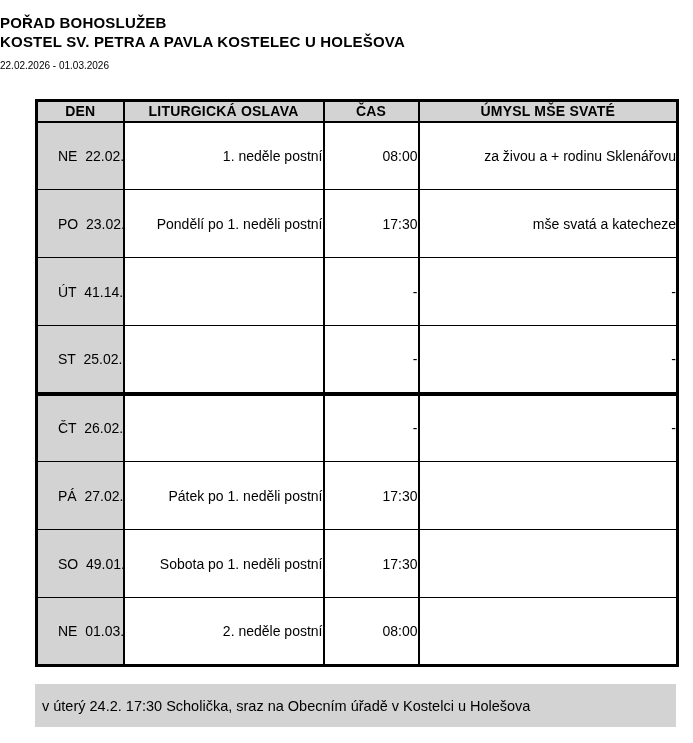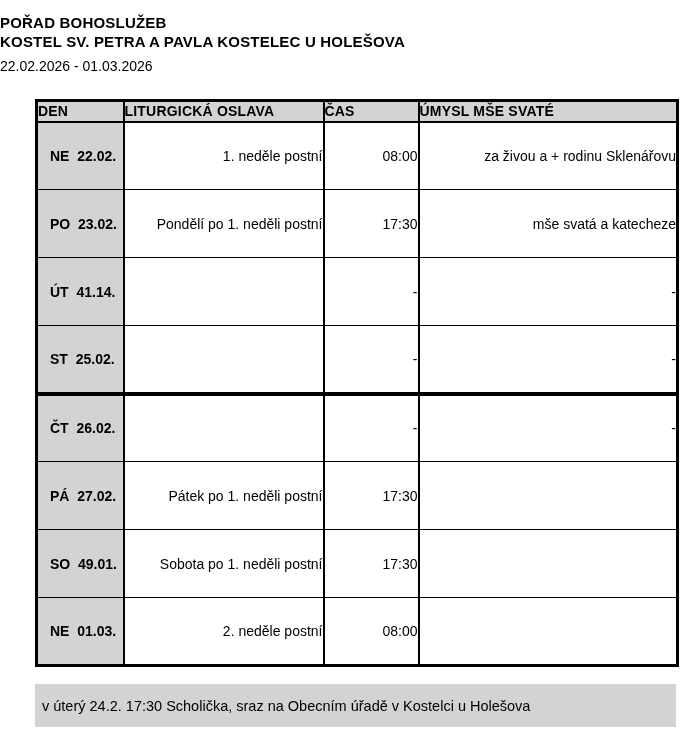--- a/index.html
+++ b/index.html
@@ -6,51 +6,51 @@
   html, body { background: #ffffff; }
   body {
     width: 693px; height: 743px;
     font-family: "Liberation Sans", sans-serif;
     color: #000000;
     position: relative;
     overflow: hidden;
   }
   .titles { text-align: left; padding-top: 13px; }
   .title-line { font-weight: bold; font-size: 15px; line-height: 19px; letter-spacing: 0.2px; }
-  .date-line { font-size: 14px; line-height: 18px; margin-top: 6px; }
+  .date-line { font-size: 10px; line-height: 18px; margin-top: 6px; }
 
   table.schedule {
     border-collapse: collapse;
     table-layout: fixed;
     width: 641px;
     margin: 24px 0 0 35px;
     border: 3px solid #000000;
   }
   table.schedule th, table.schedule td {
     border: 1px solid #000000;
     border-left-width: 2px;
     border-right-width: 2px;
     font-size: 14px;
     overflow: hidden;
   }
   table.schedule th {
     background: #d3d3d3;
     font-weight: bold;
     height: 21px;
-    text-align: left;
+    text-align: center;
     border-bottom-width: 2px;
     letter-spacing: 0.2px;
   }
   table.schedule tbody tr { height: 68px; }
   table.schedule td { text-align: right; vertical-align: middle; background: #ffffff; }
   table.schedule td.day-cell {
     background: #d3d3d3;
-    font-weight: bold;
+    font-weight: normal;
     text-align: left;
-    padding-left: 12px;
+    padding-left: 20px;
     white-space: pre;
   }
   
   table.schedule tbody tr:nth-child(5) td { border-top: 4px solid #000000; }
 
   .note-bar {
     width: 641px;
     height: 43px;
     margin: 17px 0 0 35px;
     background: #d3d3d3;

